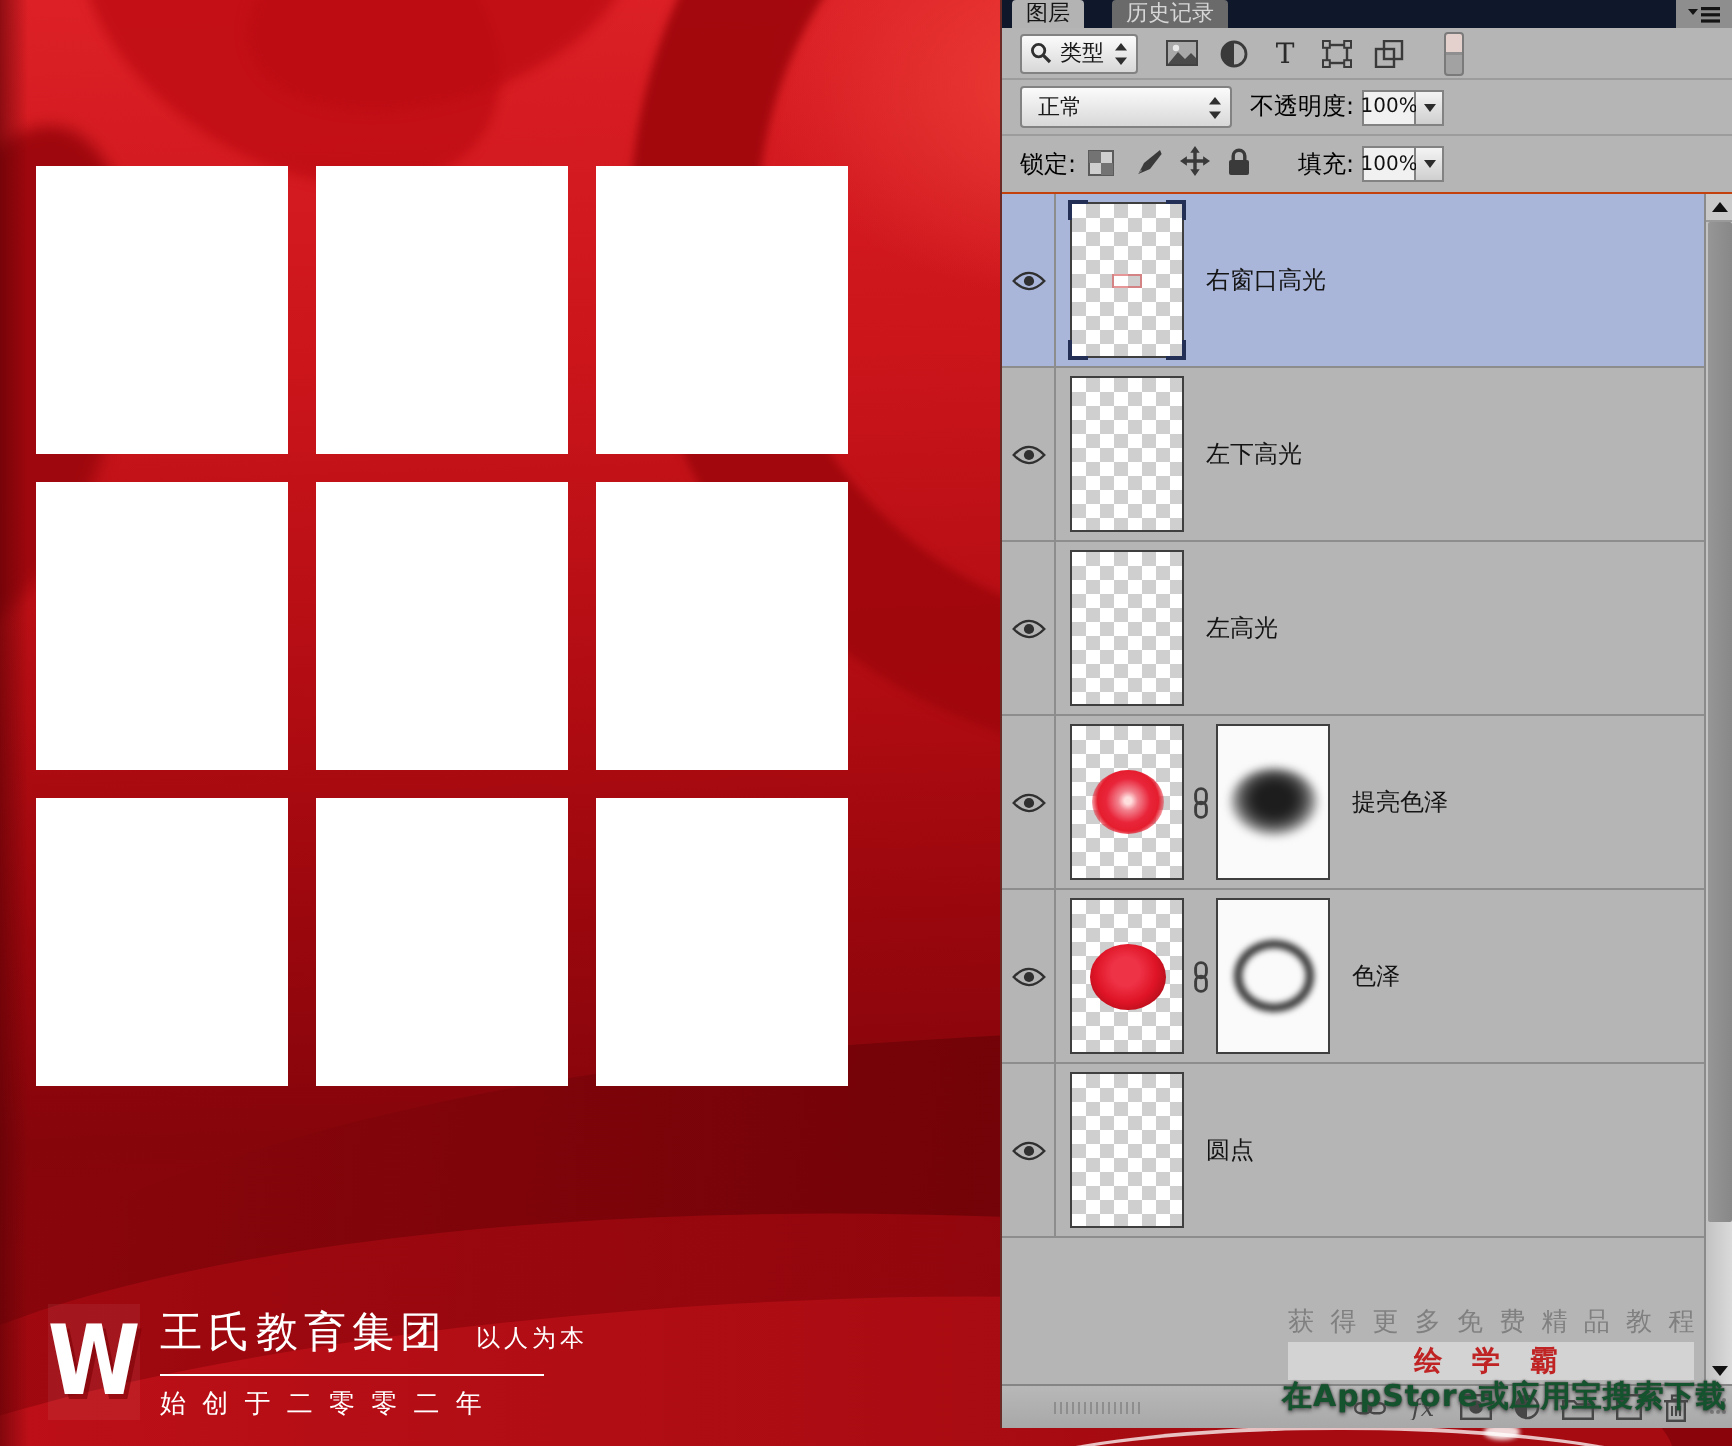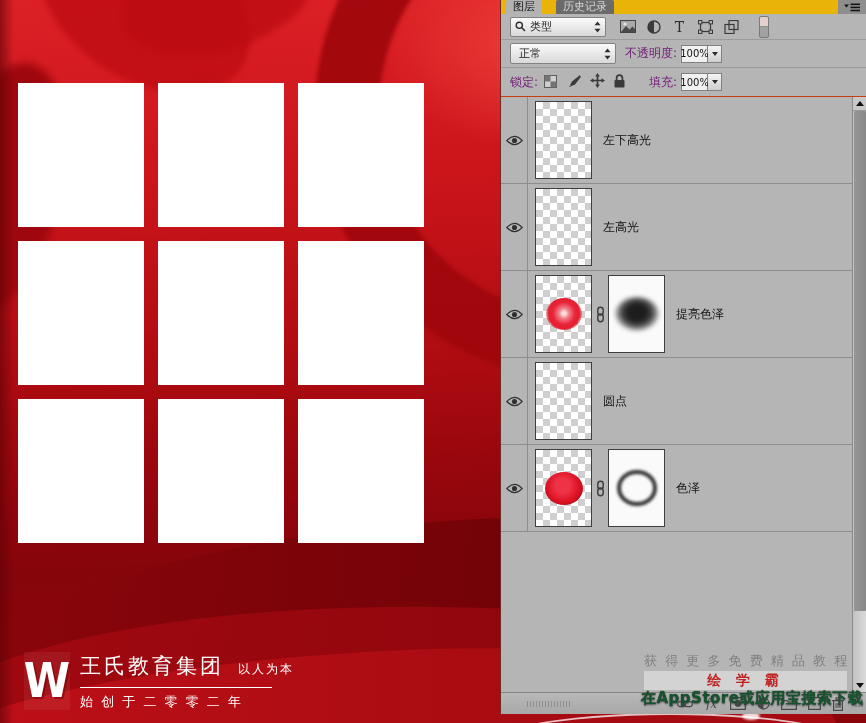--- a/index.html
+++ b/index.html
@@ -49,42 +49,42 @@
   .logo-text { margin-left:10px; }
   .logo-row1 { display:flex; align-items:baseline; white-space:nowrap; }
   .logo-title { font-size:21px; letter-spacing:3px; }
   .logo-slogan { font-size:12px; letter-spacing:2px; margin-left:14px; }
   .logo-line { width:192px; height:1px; background:#fff; margin:7px 0 5px; }
   .logo-tagline { font-size:13px; letter-spacing:2px; white-space:nowrap; }
 
   
   .panel { position:absolute; left:500px; top:0; width:366px; height:714px; z-index:10;
     background:#b5b5b5; border-left:1px solid #6b2a26; display:flex; flex-direction:column; }
-  .panel-header { height:14px; background:#eab308; display:flex; align-items:flex-end; flex:none;justify-content:space-between; }
+  .panel-header { height:14px; background:#0f172a; display:flex; align-items:flex-end; flex:none;justify-content:space-between; }
   .tab { font-size:11px; line-height:14px; padding:0 7px; border-radius:2px 2px 0 0; white-space:nowrap; }
   .tab.active { background:#b3b3b3; color:#141414; margin-left:5px; }
   .tab.inactive { background:#6a6a6a; color:#d6d6d6; margin-left:14px; }
   .header-spacer { flex:1; }
   .menu-cap { width:28px; height:14px; background:#8e8e8e; display:flex; align-items:center; justify-content:center; }
 
   .controls { flex:none; background:#b5b5b5; }
   .ctrl-row { display:flex; align-items:center; padding-left:9px; border-bottom:1px solid #9c9c9c; }
   .row-filter { height:26px; }
   .row-blend { height:28px; }
   .row-lock { height:29px; border-bottom:1px solid #c2410c; }
   .select-box { height:20px; background:linear-gradient(#fbfbfb,#d8d8d8); border:1px solid #828282;
     border-radius:2px; display:flex; align-items:center; padding:0 4px; }
-  .filter-select { width:96px; }
+  .filter-select { width:59px; }
   .blend-select { width:106px; height:21px; }
   .select-box .lbl { font-size:11px; color:#1a1a1a; margin:0 4px; flex:1; white-space:nowrap; overflow:hidden; }
   .filter-icons { display:flex; align-items:center; gap:9px; margin-left:13px; }
   .filter-icons .fi { display:flex; align-items:center; justify-content:center; width:17px; }
   .filter-toggle { width:10px; height:22px; margin-left:19px; border:1px solid #7a7a7a; border-radius:2px;
     background:linear-gradient(#e4d0cd 0 46%,#8f8f8f 46% 52%,#a2a2a2 52%); }
-  .ctl-label { font-size:12px; color:#701a75; white-space:nowrap; }
+  .ctl-label { font-size:12px; color:#000000; white-space:nowrap; }
   .val-box { width:27px; height:18px; background:#f1f1f1; border:1px solid #828282; font-size:10px;
     color:#111; display:flex; align-items:center; justify-content:center; margin-left:4px; }
   .arrow-btn { width:14px; height:18px; background:linear-gradient(#f4f4f4,#cfcfcf); border:1px solid #828282;
     border-left:none; display:flex; align-items:center; justify-content:center; }
   .tri-down { width:0; height:0; border-left:3.5px solid transparent; border-right:3.5px solid transparent;
     border-top:4px solid #2c2c2c; }
   .lock-icons { display:flex; align-items:center; gap:9px; margin-left:6px; }
 
   
   .layer-list { position:relative; flex:1; overflow:hidden; background:#b5b5b5; }
@@ -310,20 +310,36 @@
         <span class="val-box">100%</span>
         <span class="arrow-btn">
             <span class="tri-down"></span>
           </span>
       </div>
     </div>
 
     <div class="layer-list">
       <div class="rows">
 
+        <div class="layer-row selected">
+          <div class="eye-cell">
+            <svg width="17" height="11" viewBox="0 0 20 12">
+                <path d="M1 6 Q10 -3.5 19 6 Q10 15.5 1 6Z" fill="none" stroke="#303030" stroke-width="1.4"></path>
+                <circle cx="10" cy="6" r="3" fill="#303030"></circle>
+              </svg>
+          </div>
+          <div class="thumb">
+            <span class="corner tl"></span>
+            <span class="corner tr"></span>
+            <span class="corner bl"></span>
+            <span class="corner br"></span>
+            <span class="red-mark"></span>
+          </div>
+          <span class="layer-name">右窗口高光</span>
+        </div>
 
         <div class="layer-row">
           <div class="eye-cell">
             <svg width="17" height="11" viewBox="0 0 20 12">
                 <path d="M1 6 Q10 -3.5 19 6 Q10 15.5 1 6Z" fill="none" stroke="#303030" stroke-width="1.4"></path>
                 <circle cx="10" cy="6" r="3" fill="#303030"></circle>
               </svg>
           </div>
           <div class="thumb"></div>
           <span class="layer-name">左下高光</span>
@@ -363,44 +379,44 @@
           <span class="layer-name">提亮色泽</span>
         </div>
 
         <div class="layer-row">
           <div class="eye-cell">
             <svg width="17" height="11" viewBox="0 0 20 12">
                 <path d="M1 6 Q10 -3.5 19 6 Q10 15.5 1 6Z" fill="none" stroke="#303030" stroke-width="1.4"></path>
                 <circle cx="10" cy="6" r="3" fill="#303030"></circle>
               </svg>
           </div>
-          <div class="thumb"></div>
-          <span class="layer-name">圆点</span>
-        </div>
-
-        <div class="layer-row">
-          <div class="eye-cell">
-            <svg width="17" height="11" viewBox="0 0 20 12">
-                <path d="M1 6 Q10 -3.5 19 6 Q10 15.5 1 6Z" fill="none" stroke="#303030" stroke-width="1.4"></path>
-                <circle cx="10" cy="6" r="3" fill="#303030"></circle>
-              </svg>
-          </div>
           <div class="thumb">
               <span class="blob-solid"></span>
             </div>
           <div class="link-cell">
             <svg width="9" height="17" viewBox="0 0 10 18">
                 <rect x="2" y="1" width="6" height="8.5" rx="3" fill="none" stroke="#3d3d3d" stroke-width="1.6"></rect>
                 <rect x="2" y="8.5" width="6" height="8.5" rx="3" fill="none" stroke="#3d3d3d" stroke-width="1.6"></rect>
               </svg>
           </div>
           <div class="mask-thumb">
               <span class="mask-ring"></span>
             </div>
           <span class="layer-name">色泽</span>
+        </div>
+
+        <div class="layer-row">
+          <div class="eye-cell">
+            <svg width="17" height="11" viewBox="0 0 20 12">
+                <path d="M1 6 Q10 -3.5 19 6 Q10 15.5 1 6Z" fill="none" stroke="#303030" stroke-width="1.4"></path>
+                <circle cx="10" cy="6" r="3" fill="#303030"></circle>
+              </svg>
+          </div>
+          <div class="thumb"></div>
+          <span class="layer-name">圆点</span>
         </div>
 
       </div>
 
       <div class="scrollbar">
         <div class="sb-btn sb-up">
             <span class="tri-up-s"></span>
           </div>
         <div class="sb-thumb"></div>
         <div class="sb-btn sb-down">

